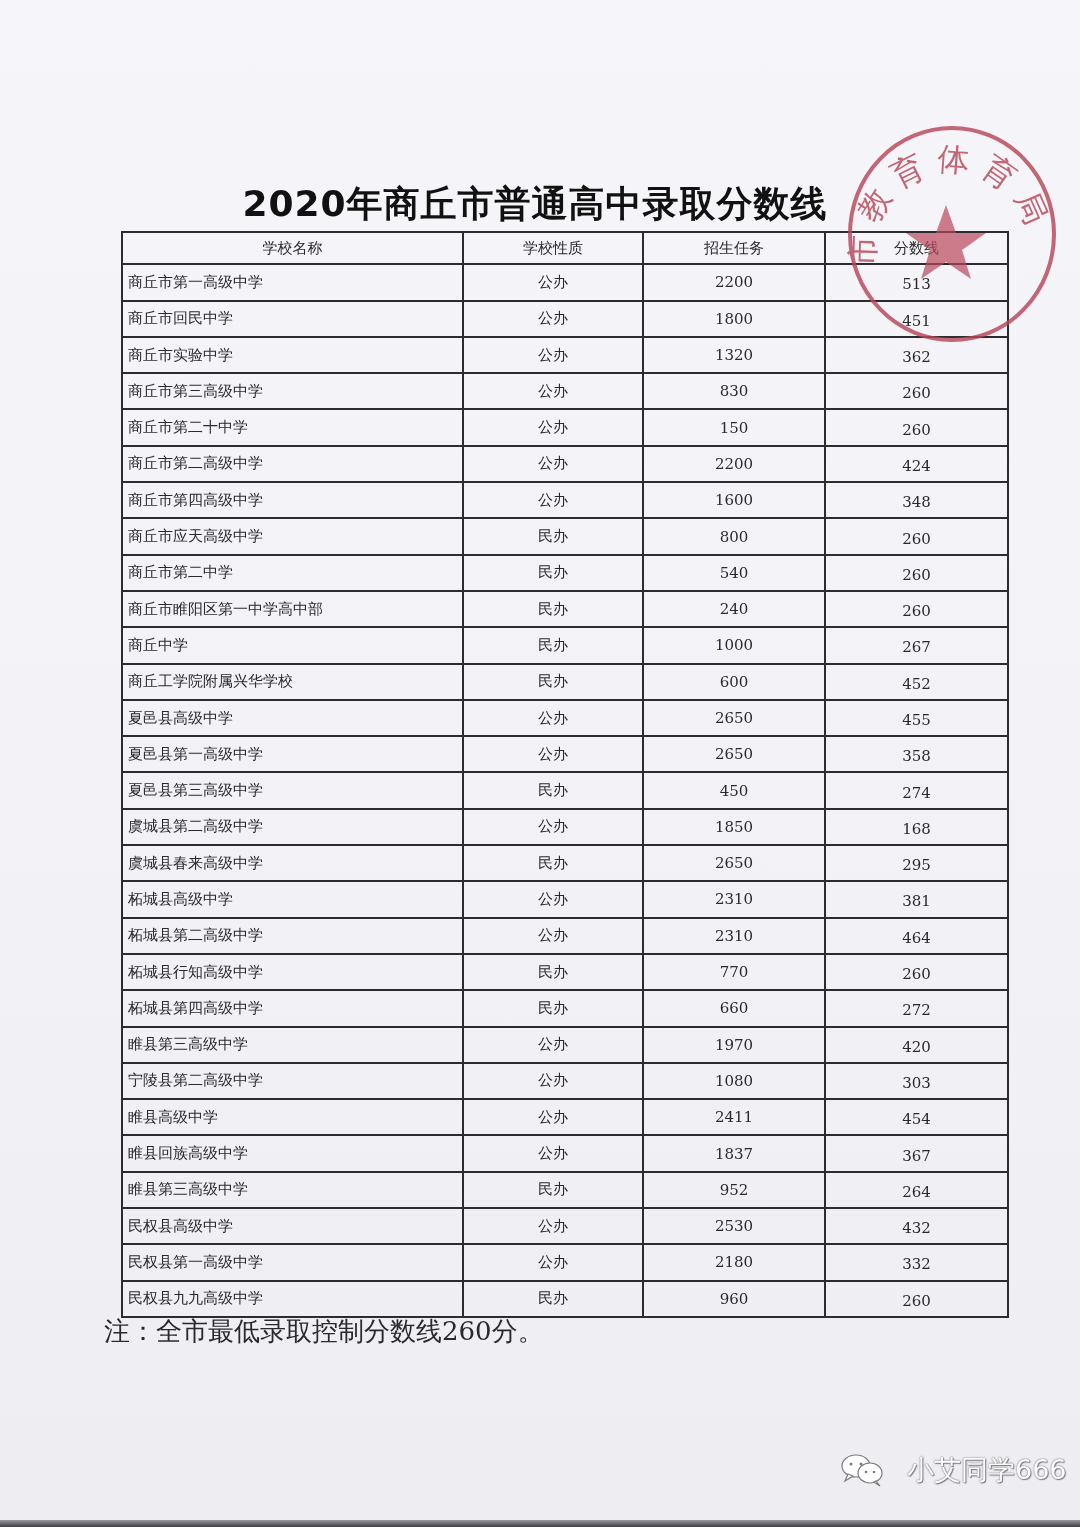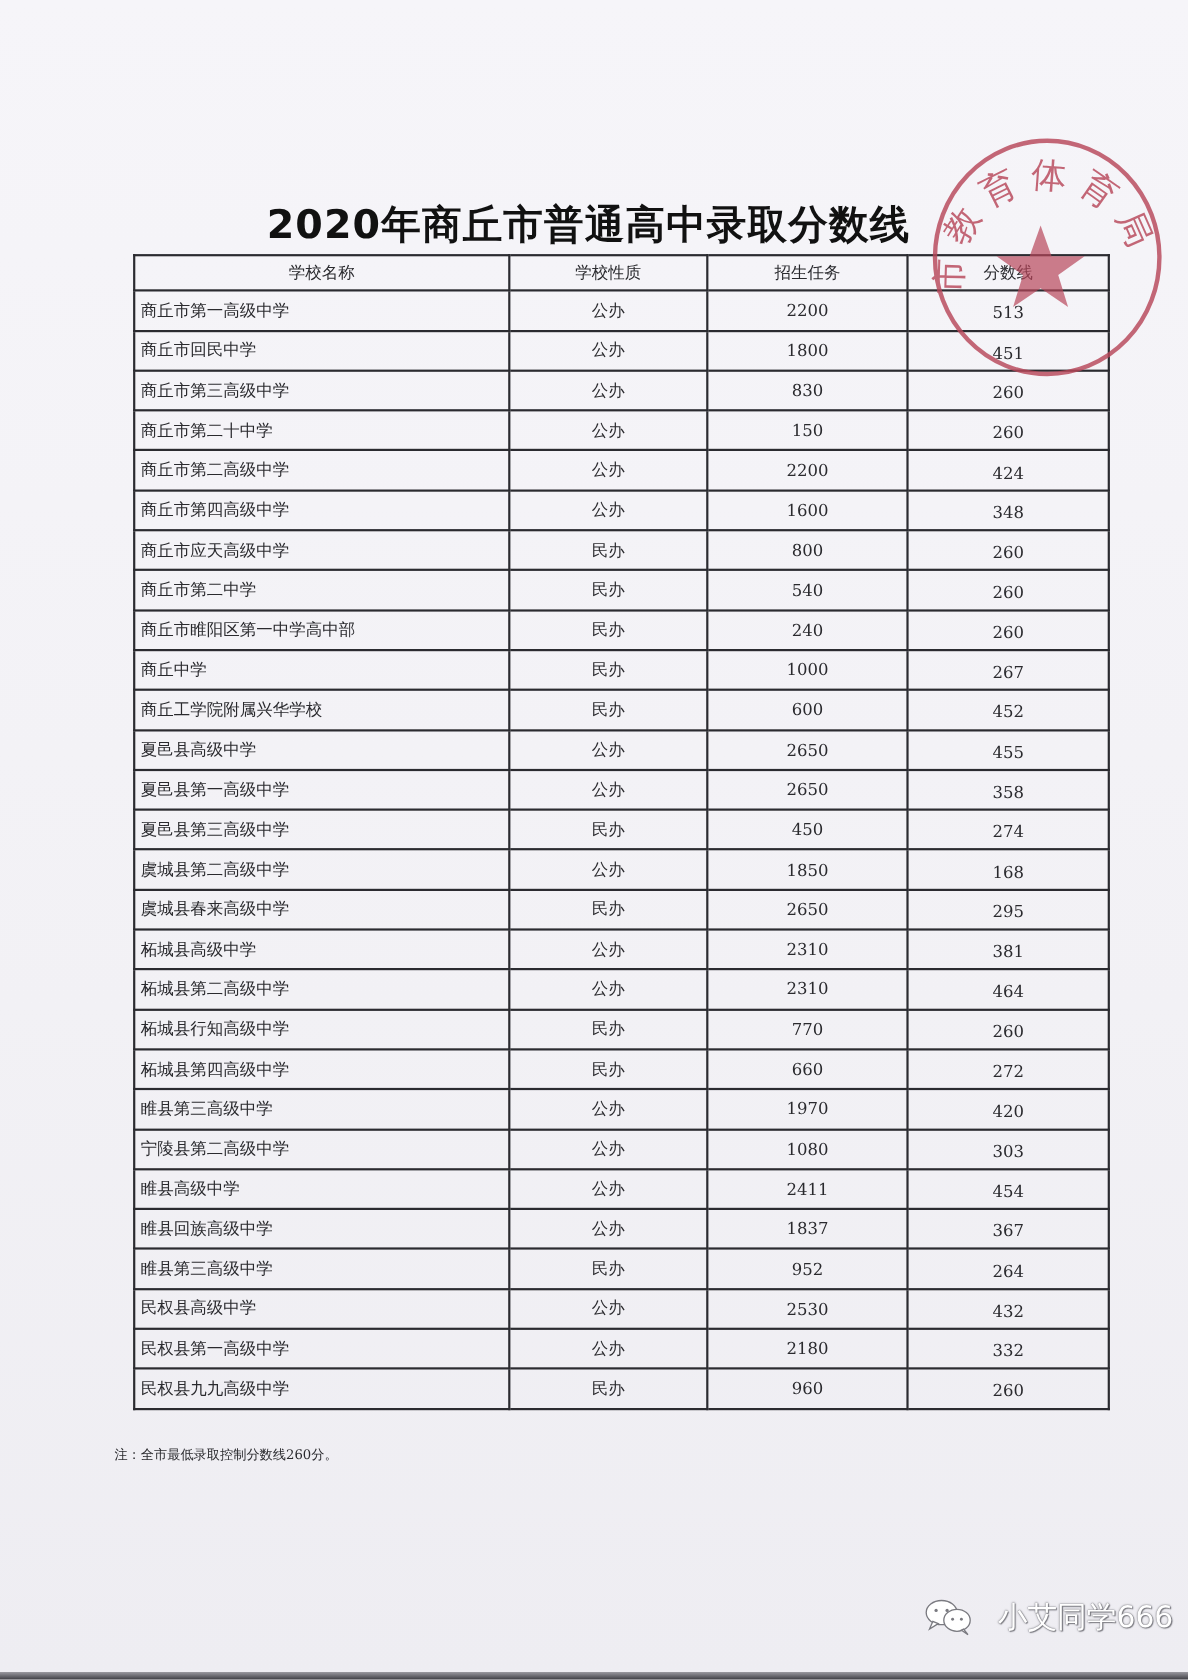--- a/index.html
+++ b/index.html
@@ -47,21 +47,21 @@
   table.scores th { text-align: center; }
   table.scores td.name { text-align: left; padding-left: 5px; font-family: Liberation Mono, monospace; }
   table.scores td.type, table.scores td.quota, table.scores td.score { text-align: center; }
   table.scores td.score { padding-top: 4px; }
   col.c1 { width: 341px; }
   col.c2 { width: 180px; }
   col.c3 { width: 182px; }
   col.c4 { width: 183px; }
   .note {
     position: absolute; left: 104px; top: 1314px;
-    font-size: 12px; color: #2a2a2e;
+    font-size: 26px; color: #2a2a2e;
   }
   .stamp {
     position: absolute; left: 846px; top: 123px;
     width: 212px; height: 222px;
     pointer-events: none;
   }
   .watermark {
     position: absolute; left: 840px; top: 1452px;
     display: flex; align-items: center; gap: 21px;
     color: #ffffff;
@@ -98,20 +98,26 @@
         <td class="name">商丘市第一高级中学</td>
         <td class="type">公办</td>
         <td class="quota">2200</td>
         <td class="score">513</td>
       </tr>
       <tr>
         <td class="name">商丘市回民中学</td>
         <td class="type">公办</td>
         <td class="quota">1800</td>
         <td class="score">451</td>
+      </tr>
+      <tr>
+        <td class="name">商丘市实验中学</td>
+        <td class="type">公办</td>
+        <td class="quota">1320</td>
+        <td class="score">362</td>
       </tr>
       <tr>
         <td class="name">商丘市第三高级中学</td>
         <td class="type">公办</td>
         <td class="quota">830</td>
         <td class="score">260</td>
       </tr>
       <tr>
         <td class="name">商丘市第二十中学</td>
         <td class="type">公办</td>

